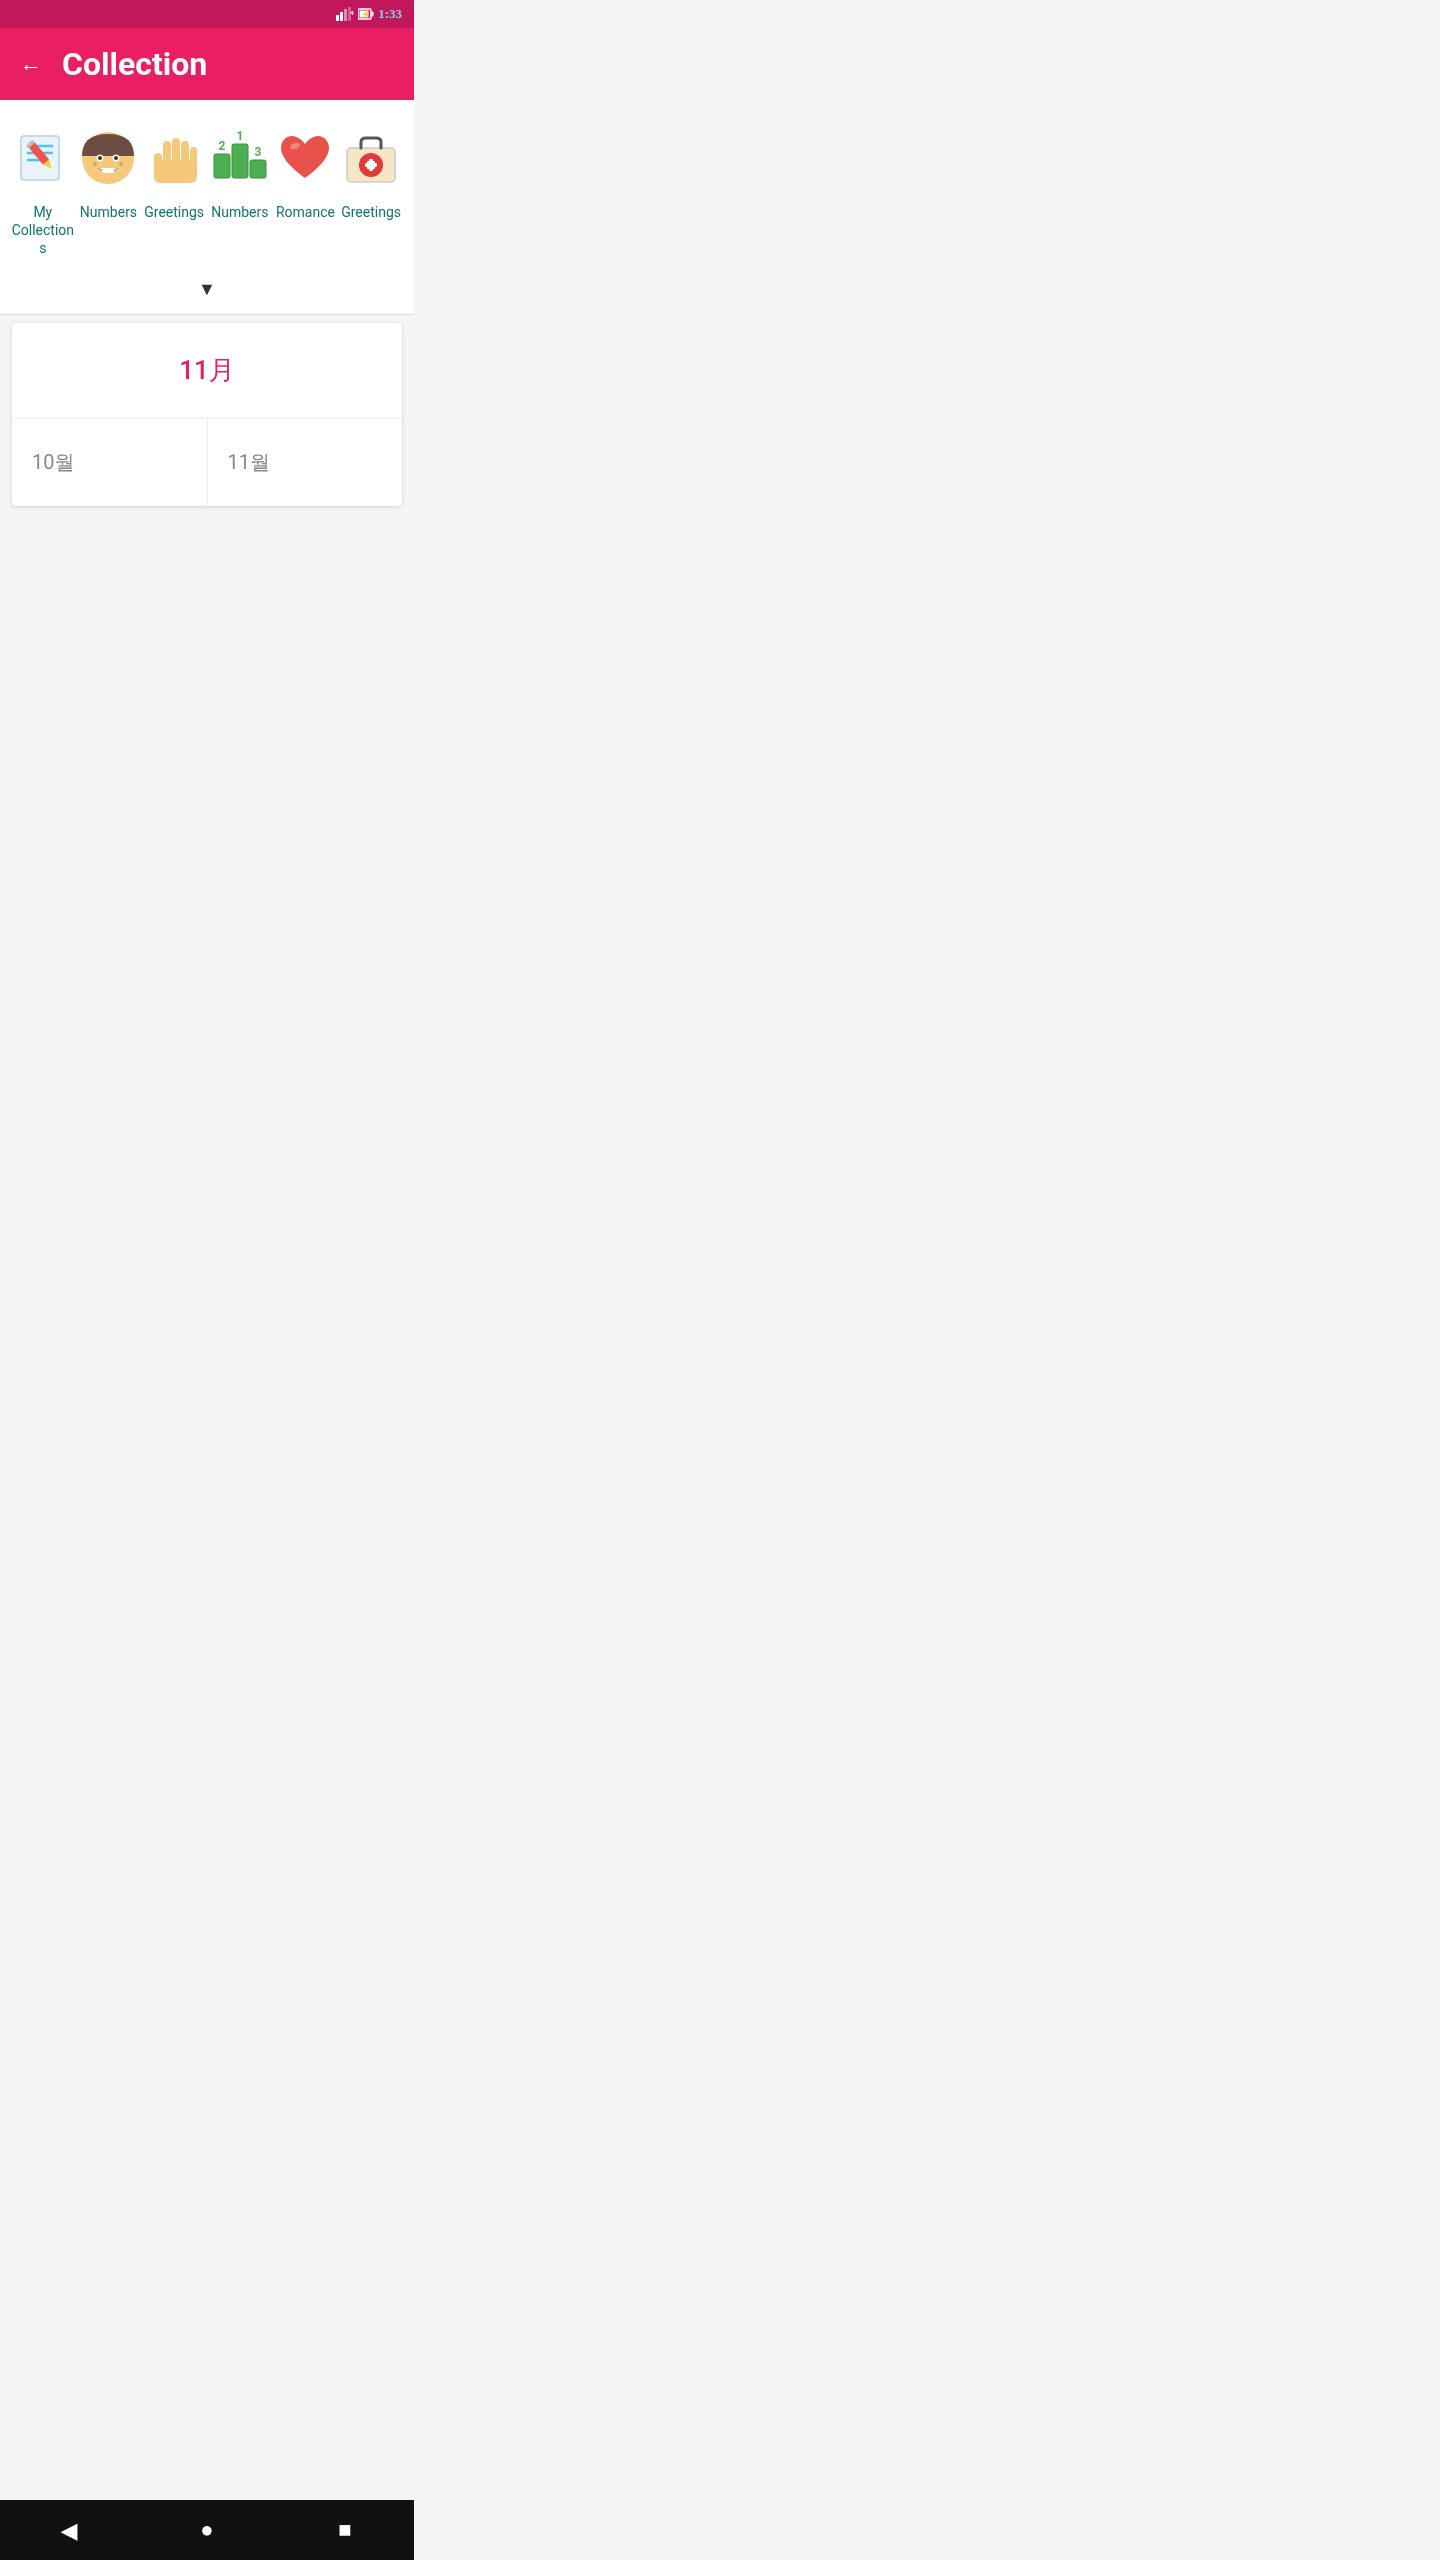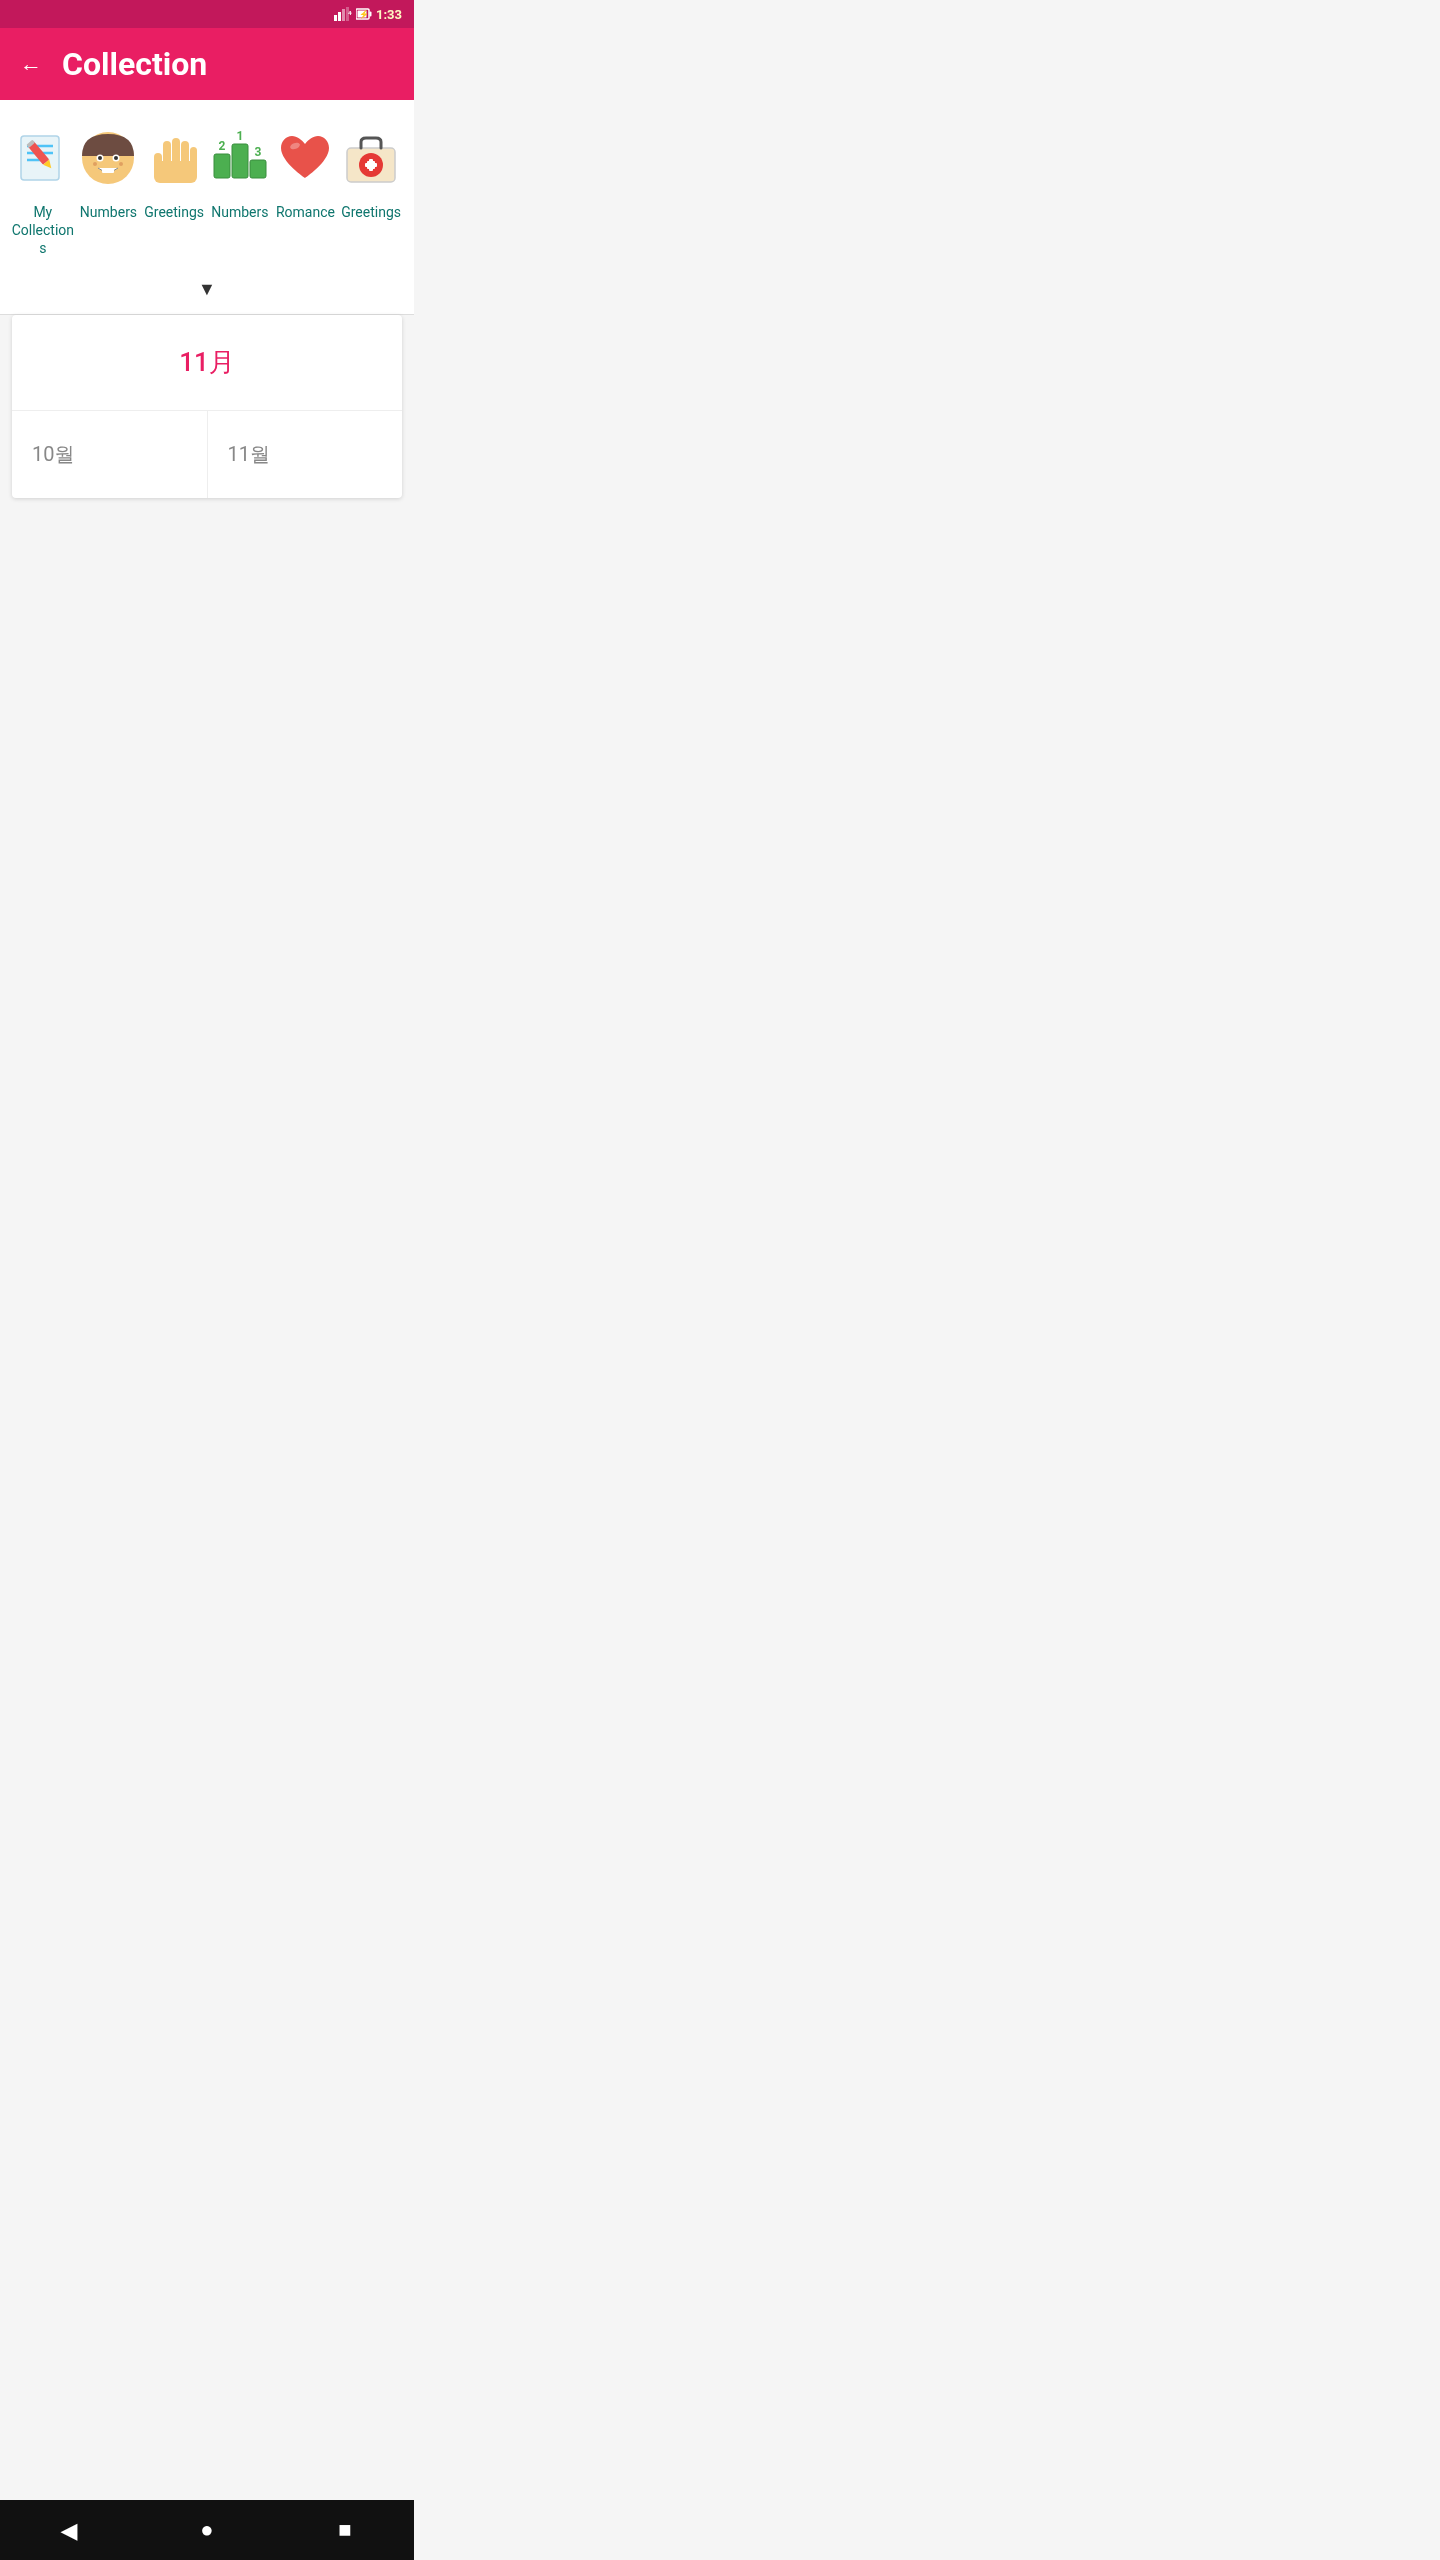--- a/index.html
+++ b/index.html
@@ -21,23 +21,24 @@
       background: #c2185b;
       height: 28px;
       display: flex;
       align-items: center;
       justify-content: flex-end;
       padding: 0 12px;
       gap: 6px;
     }
 
     .status-bar-text {
-      color: #fef9c3;
+      color: #7dd3fc;
       font-size: 13px;
       font-weight: bold;
+      font-family: Liberation Serif, serif;
     }
 
     .status-icons {
       display: flex;
       align-items: center;
       gap: 4px;
     }
 
     
     .top-bar {
@@ -117,21 +118,21 @@
       color: #333;
     }
 
     .divider {
       height: 1px;
       background: #ddd;
     }
 
     
     .calendar-card {
-      margin: 0 12px;
+      margin: 8px 12px;
       background: white;
       border-radius: 4px;
       box-shadow: 0 1px 4px rgba(0,0,0,0.15);
       overflow: hidden;
     }
 
     .calendar-header {
       padding: 30px 20px;
       text-align: center;
       border-bottom: 1px solid #eee;

